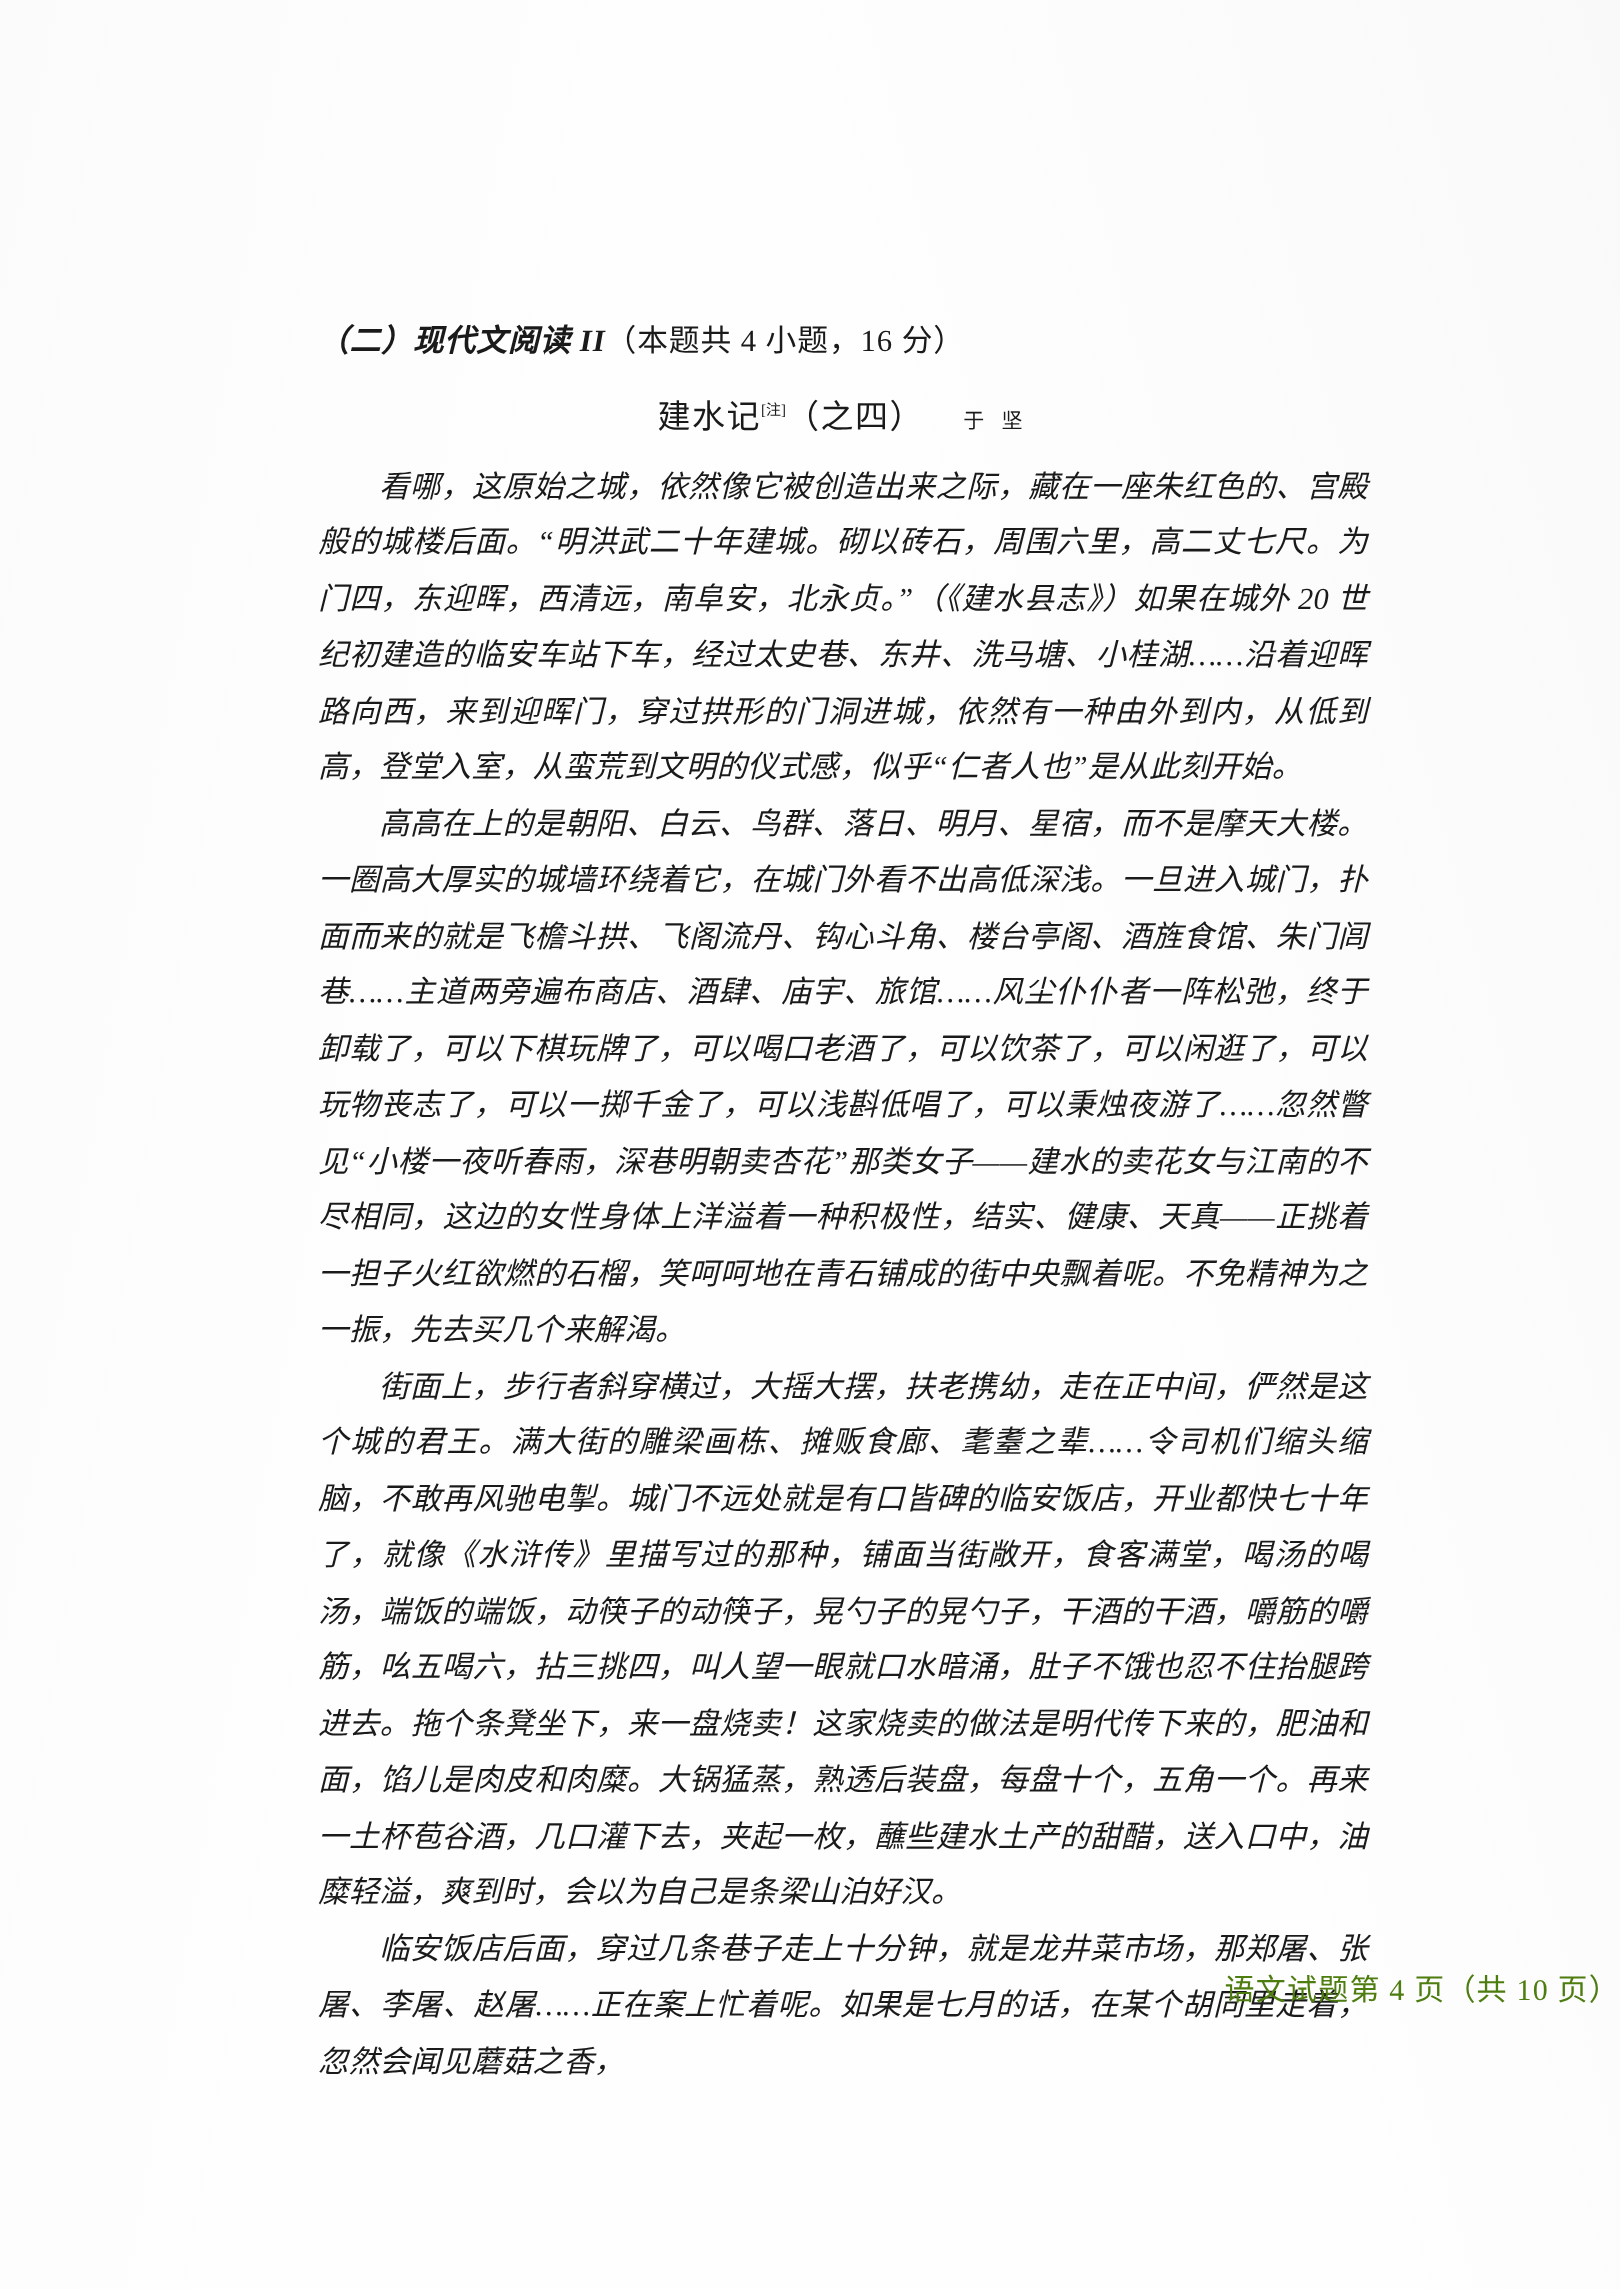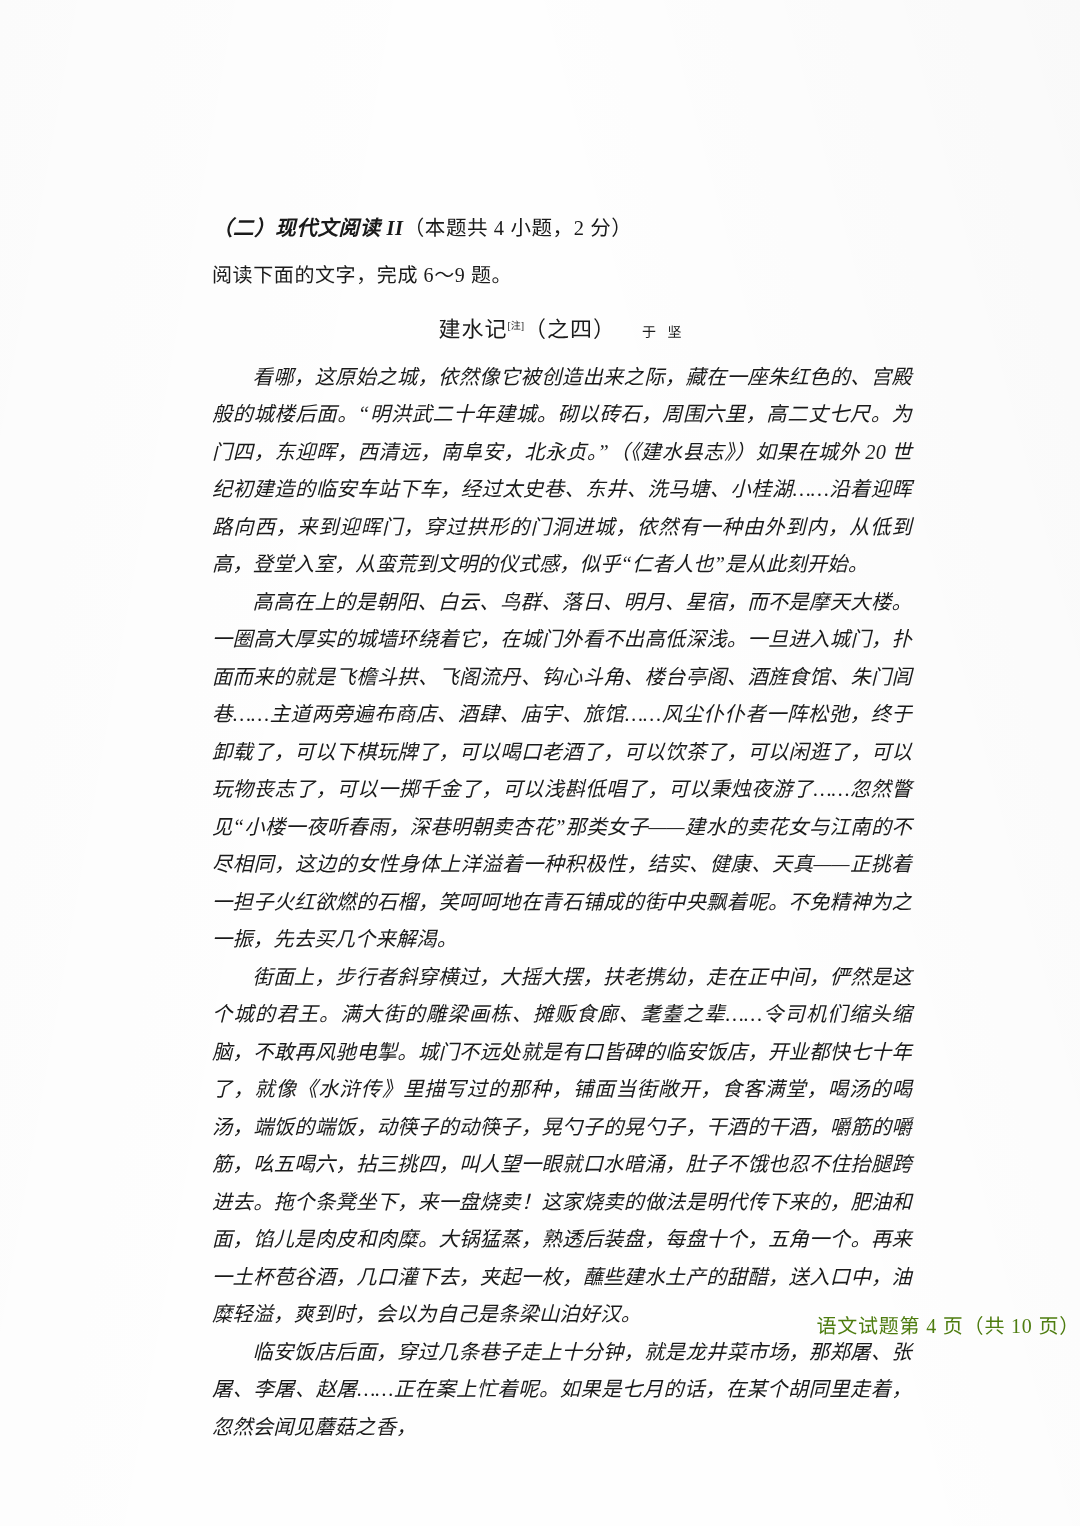--- a/index.html
+++ b/index.html
@@ -109,24 +109,23 @@
   }
 </style>
 </head>
 <body>
 
 <div class="page-sheet"></div>
 
 <div class="page-body">
 
   <p class="section-heading">
-    <span class="sec-label">（二）现代文阅读 II</span><span class="sec-meta">（本题共 4 小题，2 分）</span>
+    <span class="sec-label">（二）现代文阅读 II</span><span class="sec-meta">（本题共 4 小题，16 分）</span>
   </p>
 
-  <p class="instruction">阅读下面的文字，完成 6～9 题。</p>
 
   <div class="article-title-row">
     <span class="article-title">建水记</span><span class="title-note">[注]</span><span>（之四）</span><span class="article-author">于 坚</span>
   </div>
 
   <p class="para">看哪，这原始之城，依然像它被创造出来之际，藏在一座朱红色的、宫殿般的城楼后面。“明洪武二十年建城。砌以砖石，周围六里，高二丈七尺。为门四，东迎晖，西清远，南阜安，北永贞。”（《建水县志》）如果在城外 20 世纪初建造的临安车站下车，经过太史巷、东井、洗马塘、小桂湖……沿着迎晖路向西，来到迎晖门，穿过拱形的门洞进城，依然有一种由外到内，从低到高，登堂入室，从蛮荒到文明的仪式感，似乎“仁者人也”是从此刻开始。</p>
   <p class="para">高高在上的是朝阳、白云、鸟群、落日、明月、星宿，而不是摩天大楼。一圈高大厚实的城墙环绕着它，在城门外看不出高低深浅。一旦进入城门，扑面而来的就是飞檐斗拱、飞阁流丹、钩心斗角、楼台亭阁、酒旌食馆、朱门闾巷……主道两旁遍布商店、酒肆、庙宇、旅馆……风尘仆仆者一阵松弛，终于卸载了，可以下棋玩牌了，可以喝口老酒了，可以饮茶了，可以闲逛了，可以玩物丧志了，可以一掷千金了，可以浅斟低唱了，可以秉烛夜游了……忽然瞥见“小楼一夜听春雨，深巷明朝卖杏花”那类女子——建水的卖花女与江南的不尽相同，这边的女性身体上洋溢着一种积极性，结实、健康、天真——正挑着一担子火红欲燃的石榴，笑呵呵地在青石铺成的街中央飘着呢。不免精神为之一振，先去买几个来解渴。</p>
   <p class="para">街面上，步行者斜穿横过，大摇大摆，扶老携幼，走在正中间，俨然是这个城的君王。满大街的雕梁画栋、摊贩食廊、耄耋之辈……令司机们缩头缩脑，不敢再风驰电掣。城门不远处就是有口皆碑的临安饭店，开业都快七十年了，就像《水浒传》里描写过的那种，铺面当街敞开，食客满堂，喝汤的喝汤，端饭的端饭，动筷子的动筷子，晃勺子的晃勺子，干酒的干酒，嚼筋的嚼筋，吆五喝六，拈三挑四，叫人望一眼就口水暗涌，肚子不饿也忍不住抬腿跨进去。拖个条凳坐下，来一盘烧卖！这家烧卖的做法是明代传下来的，肥油和面，馅儿是肉皮和肉糜。大锅猛蒸，熟透后装盘，每盘十个，五角一个。再来一土杯苞谷酒，几口灌下去，夹起一枚，蘸些建水土产的甜醋，送入口中，油糜轻溢，爽到时，会以为自己是条梁山泊好汉。</p>
   <p class="para">临安饭店后面，穿过几条巷子走上十分钟，就是龙井菜市场，那郑屠、张屠、李屠、赵屠……正在案上忙着呢。如果是七月的话，在某个胡同里走着，忽然会闻见蘑菇之香，</p>
 

